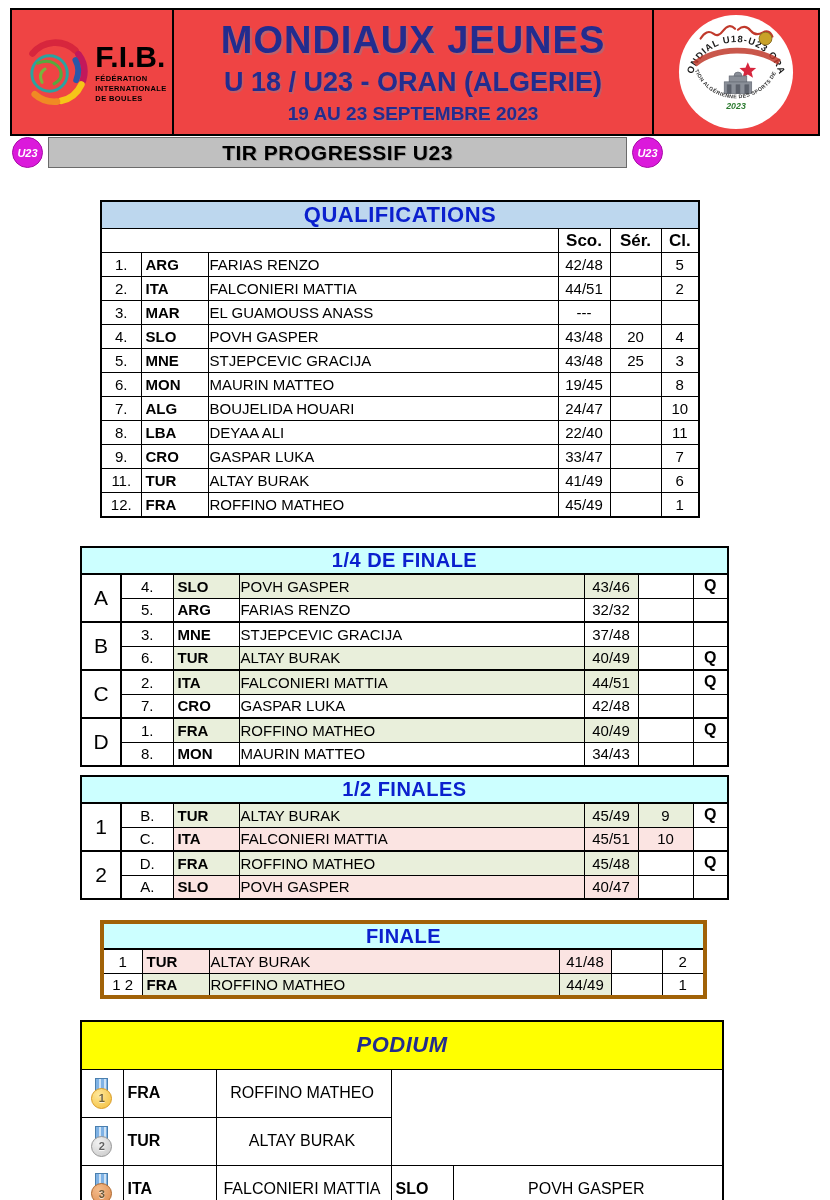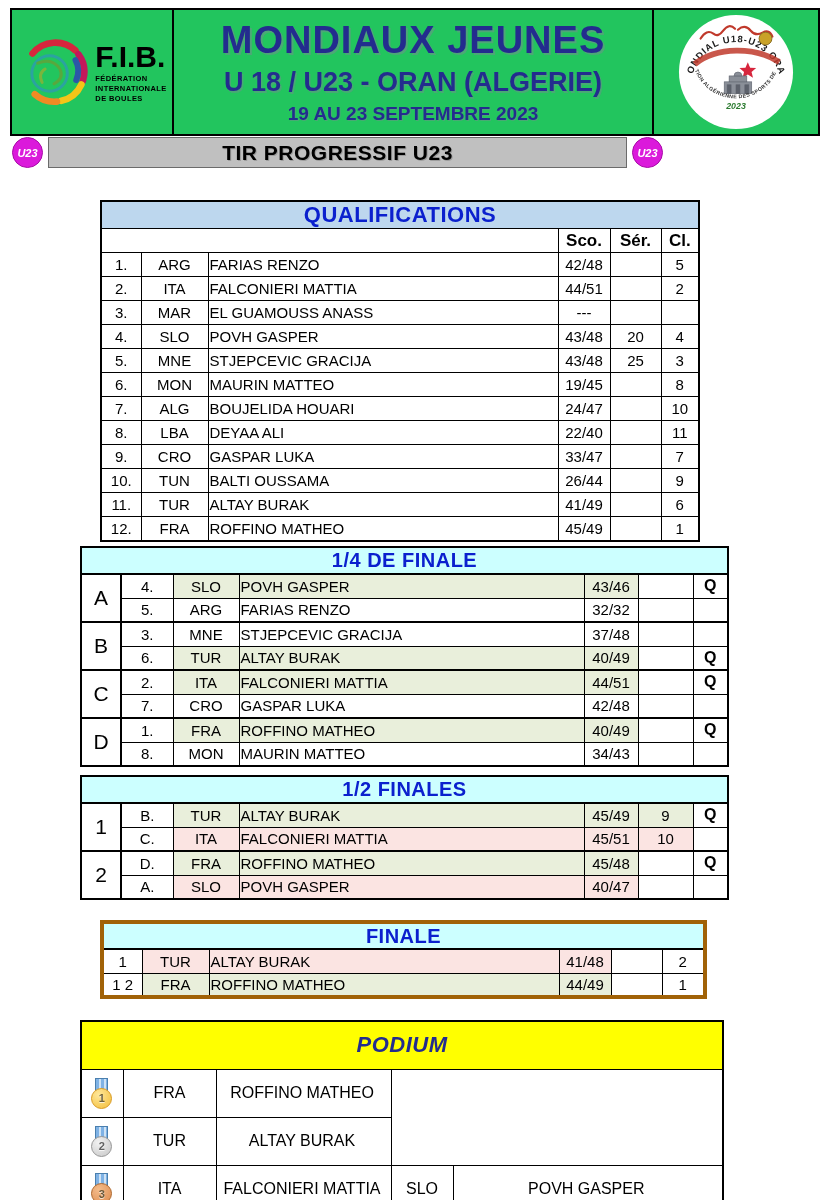--- a/index.html
+++ b/index.html
@@ -7,21 +7,21 @@
     --green:#E9EFDB; --pink:#FBE4E2; --title_navy:#232C8E;
     --title_blue:#0B20CE; --badge_magenta:#DB1ADB; --bar_gray:#C0C0C0;
   }
   *{box-sizing:border-box;}
   html,body{margin:0;padding:0;background:#fff;}
   body{font-family:"Liberation Sans", sans-serif;color:#000;}
   .page{position:relative;width:830px;height:1200px;background:#fff;overflow:hidden;}
 
   
   .header-box{position:absolute;left:10px;top:8px;width:810px;height:128px;
-    border:2px solid #000;display:flex;background:#22c55e;}
+    border:2px solid #000;display:flex;background:#ef4444;}
   .hcell-left{width:162px;border-right:2px solid #000;display:flex;align-items:center;justify-content:center;gap:4px;padding:4px;}
   .hcell-center{flex:1;display:flex;flex-direction:column;align-items:center;justify-content:center;line-height:1.15;}
   .hcell-right{width:166px;border-left:2px solid #000;display:flex;align-items:center;justify-content:center;}
   .fib-text{display:flex;flex-direction:column;}
   .fib-abbr{font-size:30px;font-weight:bold;letter-spacing:0px;color:#000;}
   .fib-org{font-size:7.5px;font-weight:bold;letter-spacing:.4px;line-height:1.35;}
   .t1{font-size:38px;font-weight:bold;color:var(--title_navy);letter-spacing:1px;text-shadow:2px 2px 0 rgba(130,130,150,.45);}
   .t2{font-size:27px;font-weight:bold;color:var(--title_navy);margin-top:4px;text-shadow:1.5px 1.5px 0 rgba(130,130,150,.4);}
   .t3{font-size:19px;font-weight:bold;color:var(--title_navy);margin-top:5px;text-shadow:1px 1px 0 rgba(130,130,150,.4);}
 
@@ -37,21 +37,21 @@
   .u23-badge.left{left:12px;} .u23-badge.right{right:12px;}
 
   
   table{border-collapse:collapse;table-layout:fixed;}
   td{border:1px solid #000;height:24px;padding:0 4px;font-size:15px;overflow:hidden;white-space:nowrap;}
   .bar-row td{height:27px;font-size:20px;font-weight:bold;color:var(--title_blue);text-align:center;letter-spacing:.5px;}
   .bar-row td.qual{background:var(--header_blue);font-size:22px;}
   .bar-row td.cyan{background:var(--cyan);}
   .bar-row td.yellow{background:var(--yellow);color:var(--title_navy);font-style:italic;font-size:22px;}
   td.rk{text-align:center;}
-  td.cty{text-align:center;font-weight:normal;}
+  td.cty{font-weight:bold;}
   td.nm{text-align:left;padding-left:1px;}
   td.sc,td.sr,td.cl{text-align:center;}
   td.qc{text-align:center;font-weight:bold;font-size:16px;}
   td.hd{text-align:center;font-weight:bold;font-size:17px;}
   .green{background:var(--green);} .pink{background:var(--pink);}
 
   .qual-table{position:absolute;left:100px;top:200px;width:598px;border:2px solid #000;}
   .ko-table{position:absolute;border:2px solid #000;}
   .qf{left:80px;top:546px;width:647px;}
   .sf{left:80px;top:775px;width:647px;}
@@ -239,28 +239,20 @@
 
         <tr>
           <td class="rk">9.</td>
           <td class="cty">CRO</td>
           <td class="nm">GASPAR LUKA</td>
           <td class="sc">33/47</td>
           <td class="sr"></td>
           <td class="cl">7</td>
         </tr>
 
-        <tr>
-          <td class="rk">10.</td>
-          <td class="cty">TUN</td>
-          <td class="nm">BALTI OUSSAMA</td>
-          <td class="sc">26/44</td>
-          <td class="sr"></td>
-          <td class="cl">9</td>
-        </tr>
 
         <tr>
           <td class="rk">11.</td>
           <td class="cty">TUR</td>
           <td class="nm">ALTAY BURAK</td>
           <td class="sc">41/49</td>
           <td class="sr"></td>
           <td class="cl">6</td>
         </tr>
 

